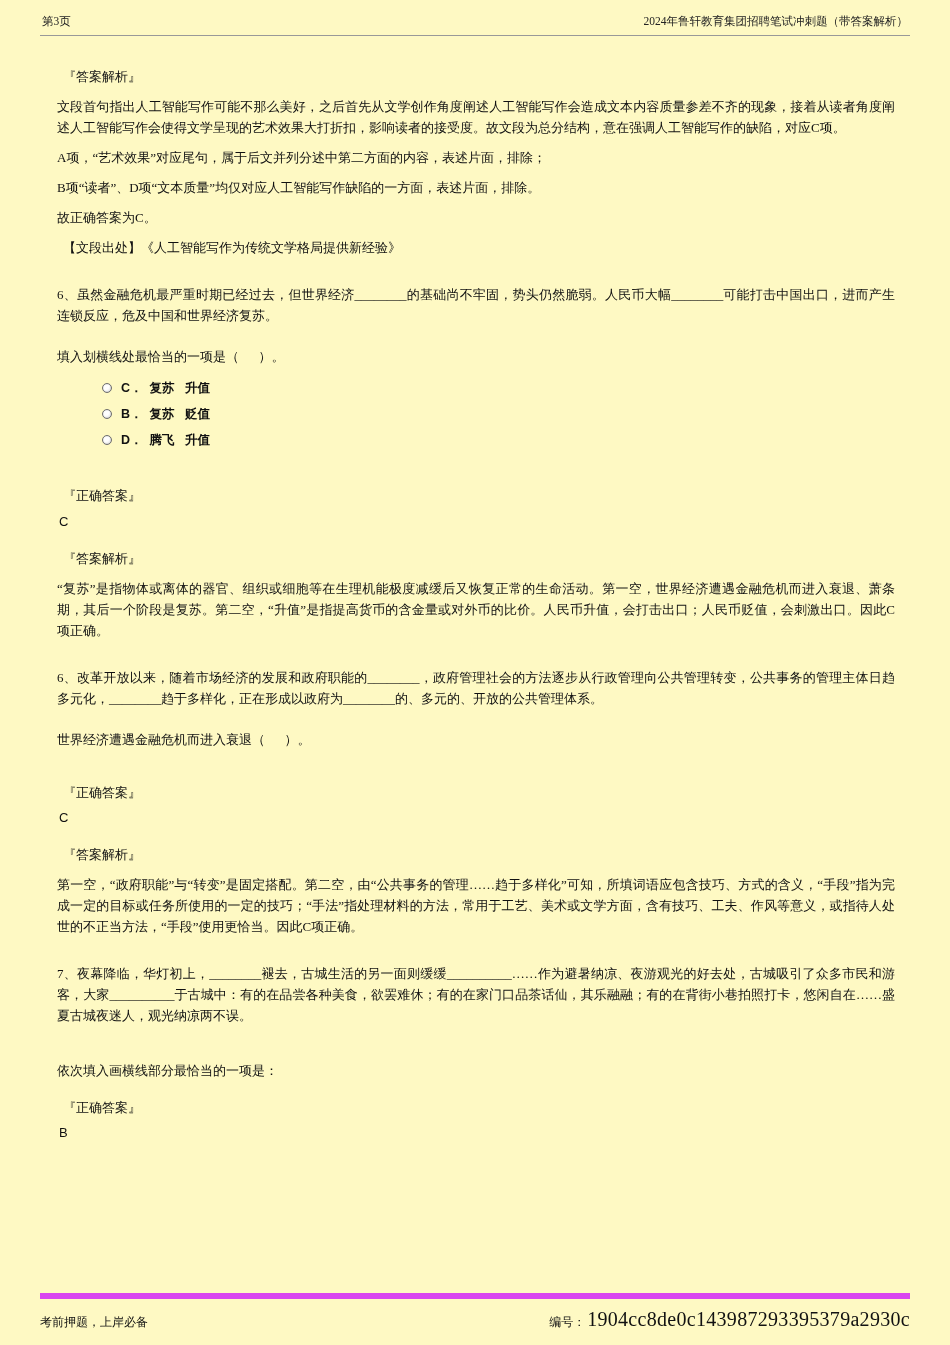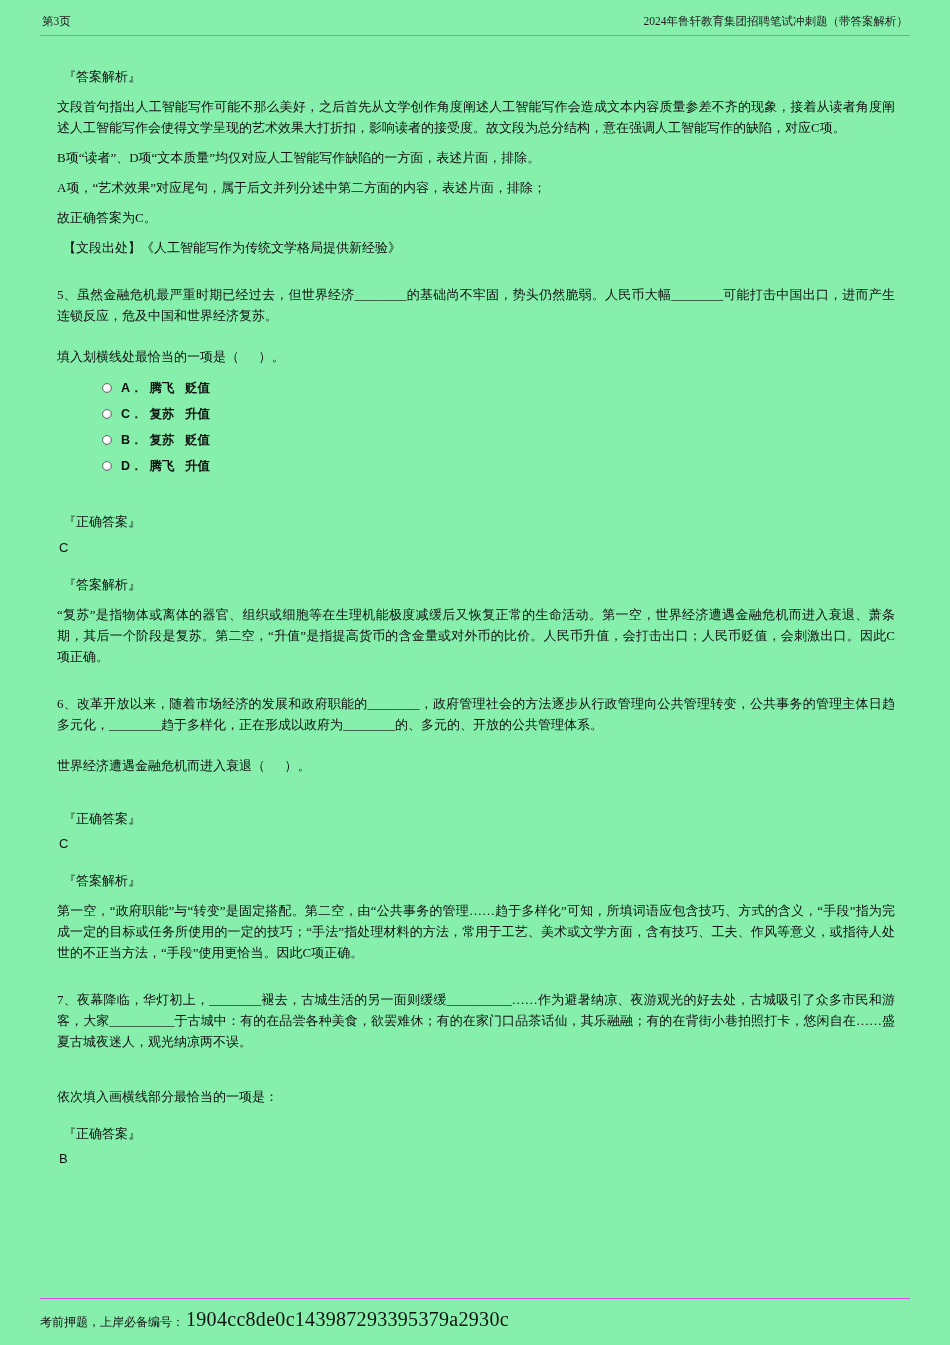--- a/index.html
+++ b/index.html
@@ -5,21 +5,21 @@
   * { margin: 0; padding: 0; box-sizing: border-box; }
   html, body { background: #fff; }
   body {
     width: 950px; height: 1345px;
     font-family: "Liberation Serif", "DejaVu Serif", serif;
     color: #111;
   }
   .page {
     position: relative;
     width: 950px; height: 1345px;
-    background: #86efac;
+    background: #fef9c3;
     overflow: hidden;
   }
   .page-header {
     margin: 0 40px;
     padding: 14px 2px 6px 2px;
     display: flex;
     justify-content: space-between;
     align-items: baseline;
     font-size: 11.5px;
     border-bottom: 1px solid #999;
@@ -60,23 +60,24 @@
     background: radial-gradient(circle at 35% 30%, #ffffff 40%, #d8d8d8 100%);
     margin-right: 9px;
     box-shadow: inset 0 0 1px rgba(0,0,0,.35);
   }
   .opt-text { white-space: pre-wrap; font-weight: 600; font-family: "Liberation Sans","DejaVu Sans",sans-serif; font-size: 12.5px; }
   .answer-block { margin-top: 32px; }
   .answer-letter { margin: 2px 0 2px 2px; font-family: "Liberation Sans","DejaVu Sans",sans-serif; font-size: 13px; }
   .page-footer {
     position: absolute;
     left: 40px; right: 40px; bottom: 14px;
-    border-top: 1px solid #d946ef;
+    border-top: 6px solid #d946ef;
     padding-top: 9px;
     display: flex;
+    justify-content: space-between;
     align-items: baseline;
     font-size: 12px;
     color: #111;
   }
   .code-wrap { display: inline-flex; align-items: baseline; }
   .code {
     font-size: 20px;
     letter-spacing: 0.3px;
     margin-left: 2px;
     font-family: "Liberation Serif","DejaVu Serif",serif;
@@ -89,33 +90,29 @@
 
   <header class="page-header">
     <span>第3页</span>
     <span>2024年鲁轩教育集团招聘笔试冲刺题（带答案解析）</span>
   </header>
 
   <main class="content">
 
     <div class="heading indent">『答案解析』</div>
     <p class="para">文段首句指出人工智能写作可能不那么美好，之后首先从文学创作角度阐述人工智能写作会造成文本内容质量参差不齐的现象，接着从读者角度阐述人工智能写作会使得文学呈现的艺术效果大打折扣，影响读者的接受度。故文段为总分结构，意在强调人工智能写作的缺陷，对应C项。</p>
+    <p class="para">A项，“艺术效果”对应尾句，属于后文并列分述中第二方面的内容，表述片面，排除；</p>
     <p class="para">B项“读者”、D项“文本质量”均仅对应人工智能写作缺陷的一方面，表述片面，排除。</p>
-    <p class="para">A项，“艺术效果”对应尾句，属于后文并列分述中第二方面的内容，表述片面，排除；</p>
     <p class="para">故正确答案为C。</p>
     <p class="para indent">【文段出处】《人工智能写作为传统文学格局提供新经验》</p>
 
     <section class="question">
-      <p class="para stem">5、虽然金融危机最严重时期已经过去，但世界经济________的基础尚不牢固，势头仍然脆弱。人民币大幅________可能打击中国出口，进而产生连锁反应，危及中国和世界经济复苏。</p>
+      <p class="para stem">6、虽然金融危机最严重时期已经过去，但世界经济________的基础尚不牢固，势头仍然脆弱。人民币大幅________可能打击中国出口，进而产生连锁反应，危及中国和世界经济复苏。</p>
       <p class="para prompt">填入划横线处最恰当的一项是（      ）。</p>
       <div class="options">
-        <div class="option">
-          <span class="radio"></span>
-          <span class="opt-text">A．  腾飞   贬值</span>
-        </div>
         <div class="option">
           <span class="radio"></span>
           <span class="opt-text">C．  复苏   升值</span>
         </div>
         <div class="option">
           <span class="radio"></span>
           <span class="opt-text">B．  复苏   贬值</span>
         </div>
         <div class="option">
           <span class="radio"></span>

